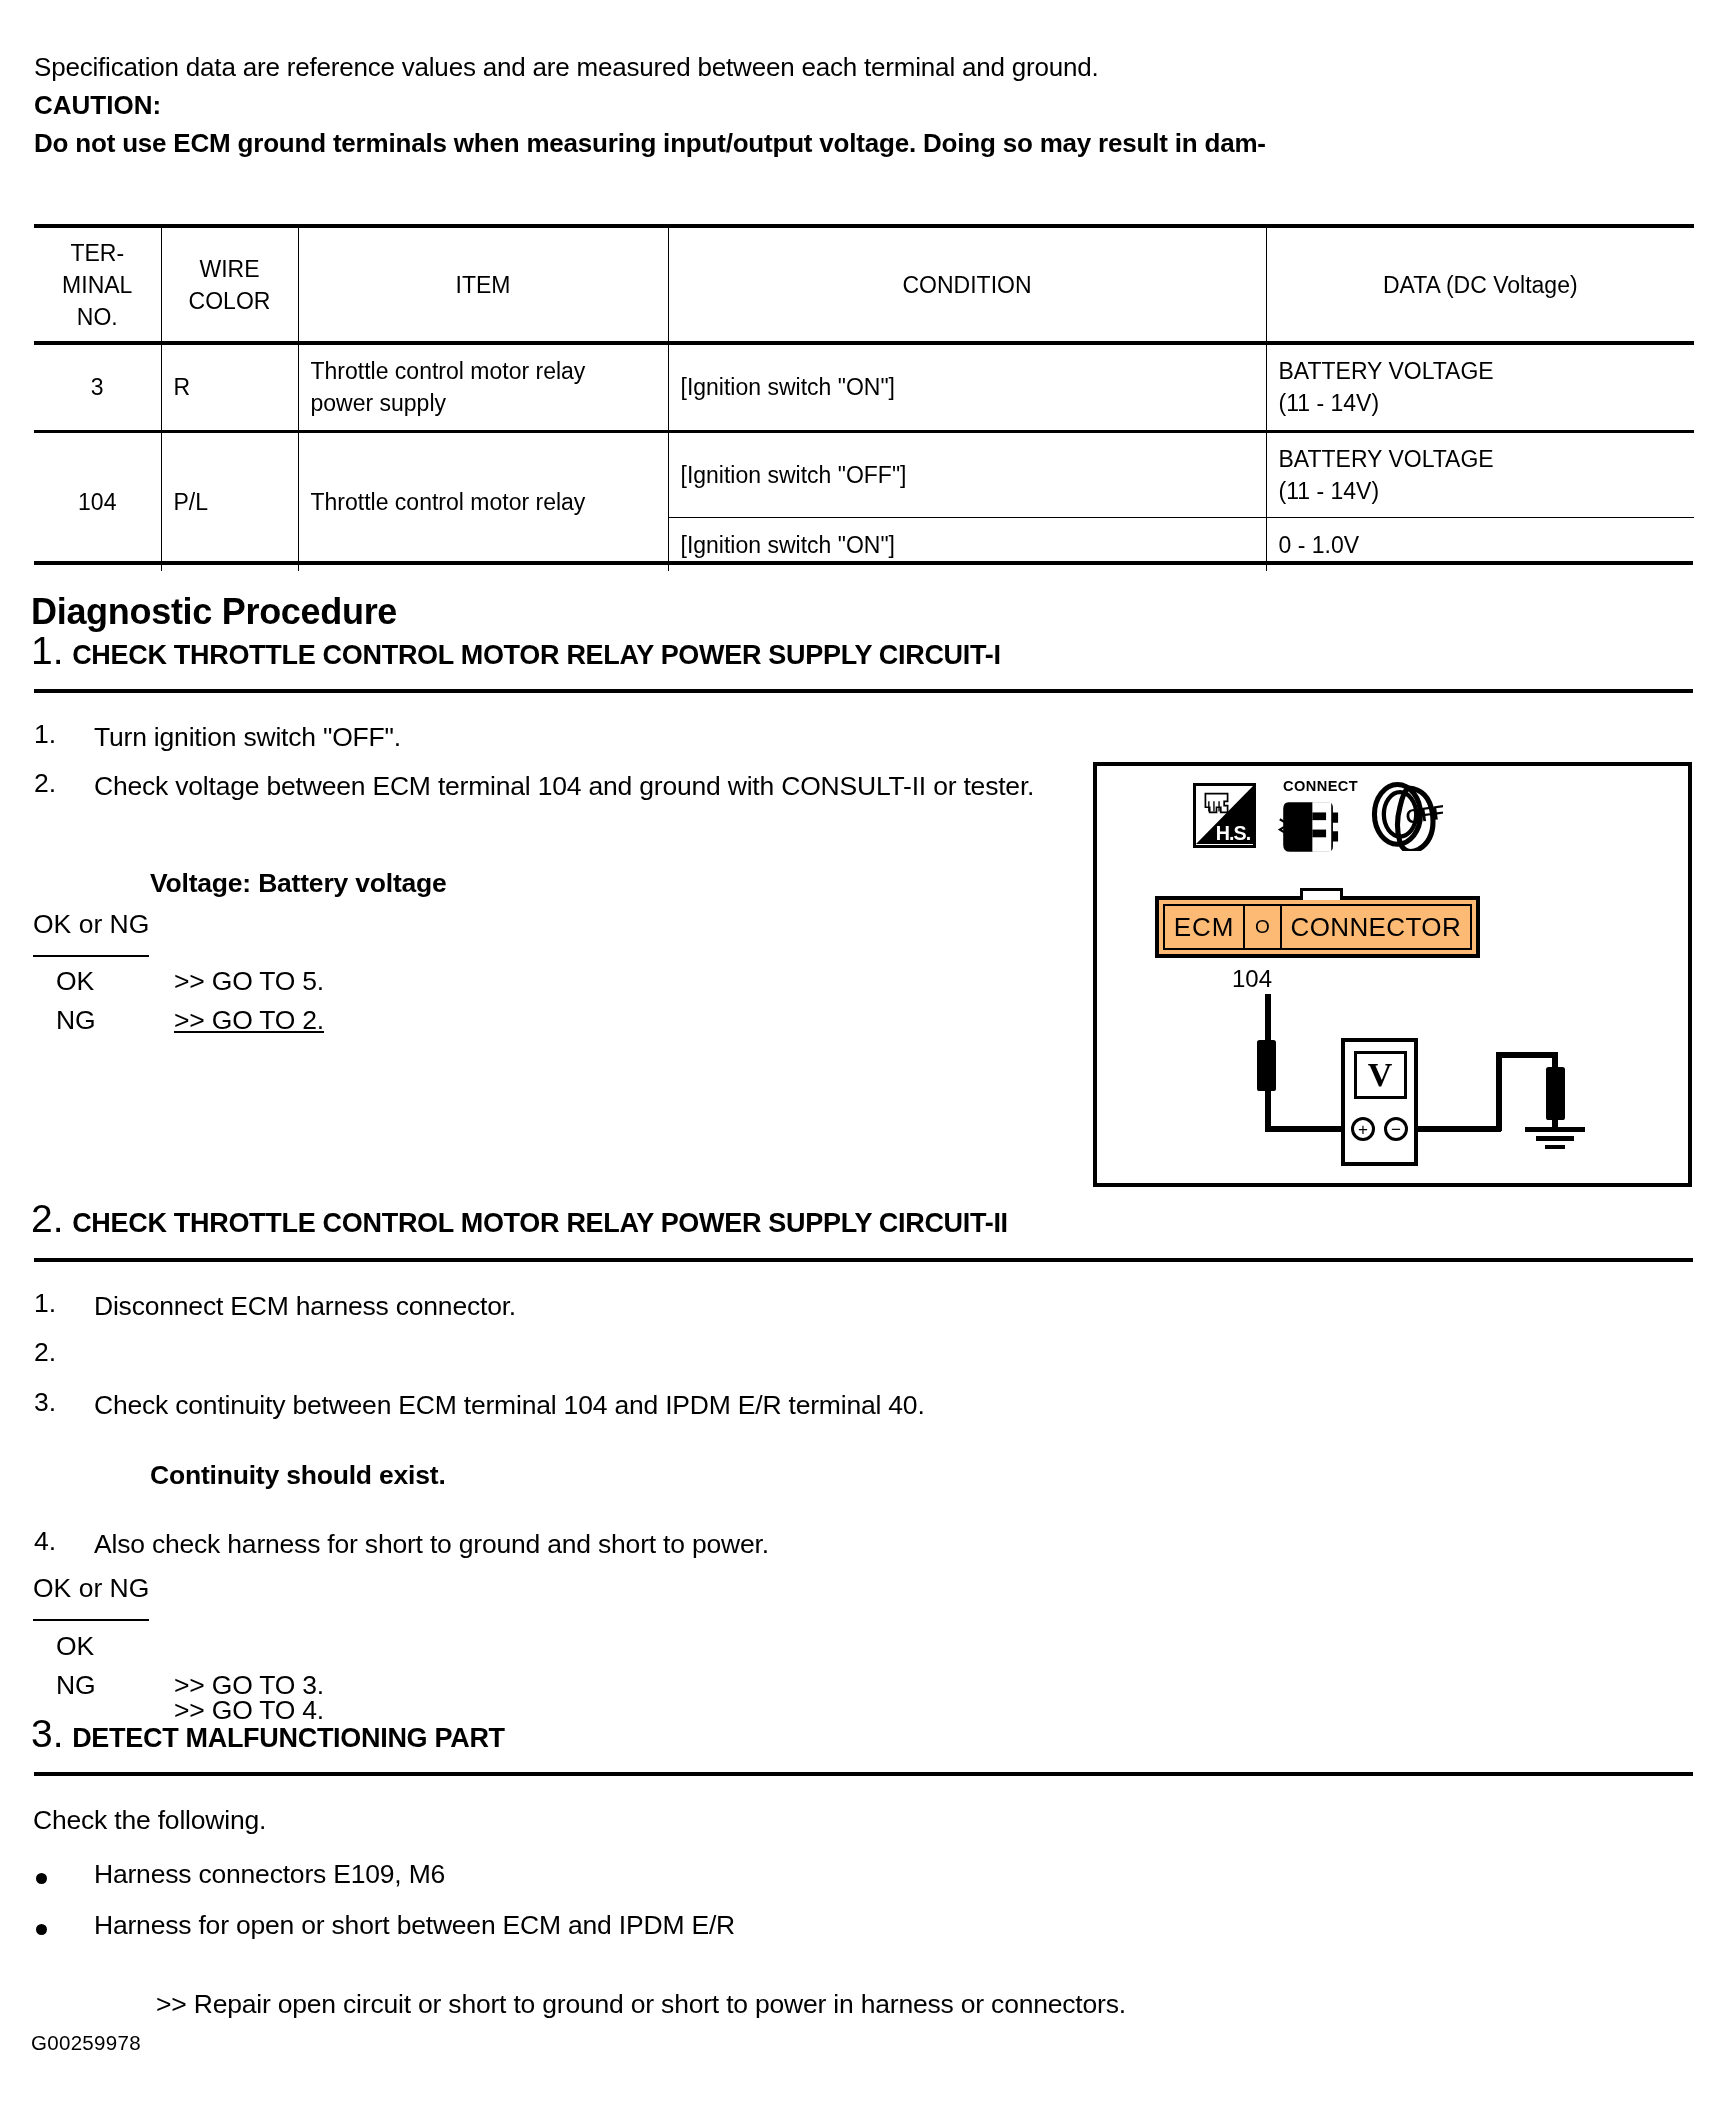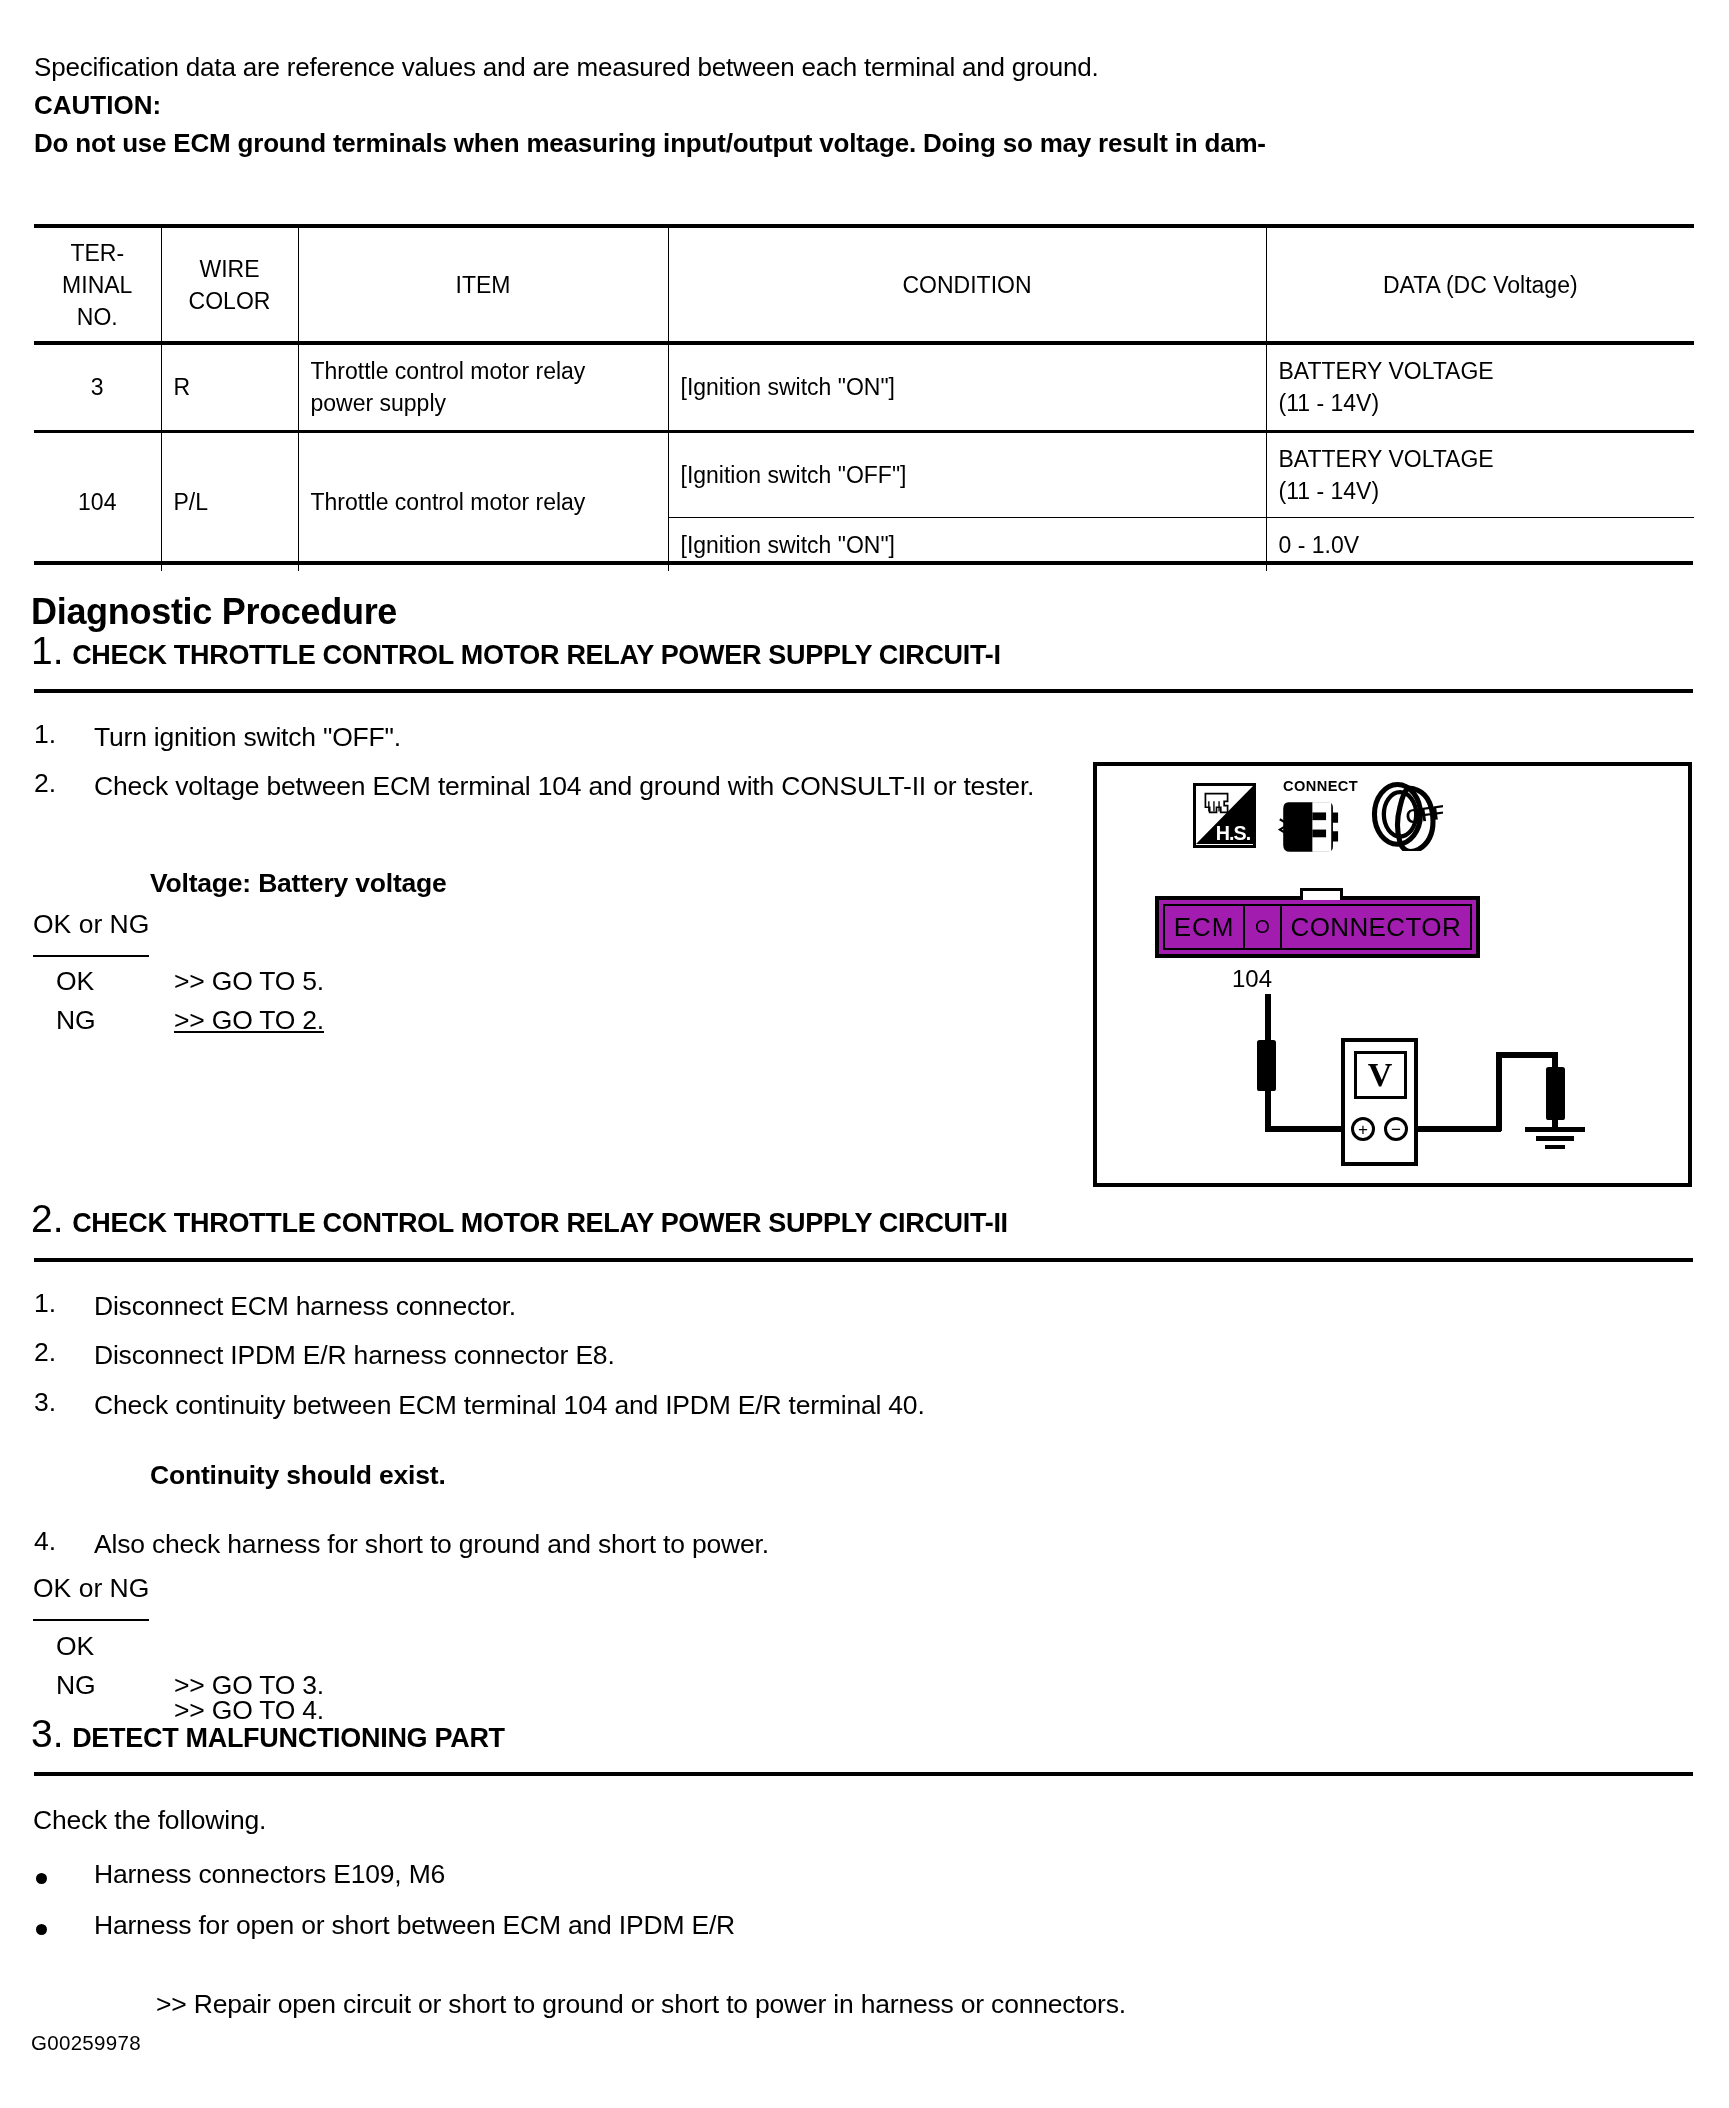--- a/index.html
+++ b/index.html
@@ -138,21 +138,21 @@
   .connect-icon { position: absolute; left: 181px; top: 12px; width: 79px; height: 74px; }
   .connect-icon .lbl {
     position: absolute; left: 5.1px; top: 0;
     font-size: 14.6px; font-weight: bold; letter-spacing: 0.4px;
   }
   .off-icon { position: absolute; left: 272px; top: 10.3px; width: 74px; height: 75px; }
 
   .ecm-conn-box {
     position: absolute; left: 58px; top: 130px;
     width: 325px; height: 62px;
-    border: 4.3px solid #000; background: #a21caf;
+    border: 4.3px solid #000; background: #fdba74;
   }
   .ecm-conn-box .inner {
     position: absolute; left: 4.3px; top: 4.3px; right: 4.3px; bottom: 4.3px;
     border: 2.6px solid #000; display: flex; align-items: center;
   }
   .ecm-conn-box .lbl-ecm {
     flex: 1 1 auto; text-align: center; font-size: 26px; letter-spacing: 0.9px;
   }
   .ecm-conn-box .pin {
     width: 39px; height: 100%; border-left: 2.6px solid #000; border-right: 2.6px solid #000;
@@ -375,21 +375,20 @@
 
   <div class="step-head" style="top:1197px;">
     <span class="num">2.</span><span class="title">CHECK THROTTLE CONTROL MOTOR RELAY POWER SUPPLY CIRCUIT-II</span>
   </div>
   <div class="rule" style="top:1258px;"></div>
 
   <div class="num-marker" style="left:34px; top:1288px;">1.</div>
   <div class="t" style="left:94px; top:1288px;">Disconnect ECM harness connector.</div>
 
   <div class="num-marker" style="left:34px; top:1337px;">2.</div>
-  <div class="t" style="left:94px; top:1337px;">Disconnect IPDM E/R harness connector E8.</div>
 
   <div class="num-marker" style="left:34px; top:1387px;">3.</div>
   <div class="t" style="left:94px; top:1387px;">Check continuity between ECM terminal 104 and IPDM E/R terminal 40.</div>
 
   <div class="t b" style="left:150px; top:1457px;">Continuity should exist.</div>
 
   <div class="num-marker" style="left:34px; top:1526px;">4.</div>
   <div class="t" style="left:94px; top:1526px;">Also check harness for short to ground and short to power.</div>
 
   <div class="okng-label" style="left:33px; top:1573px;">OK or NG</div>

